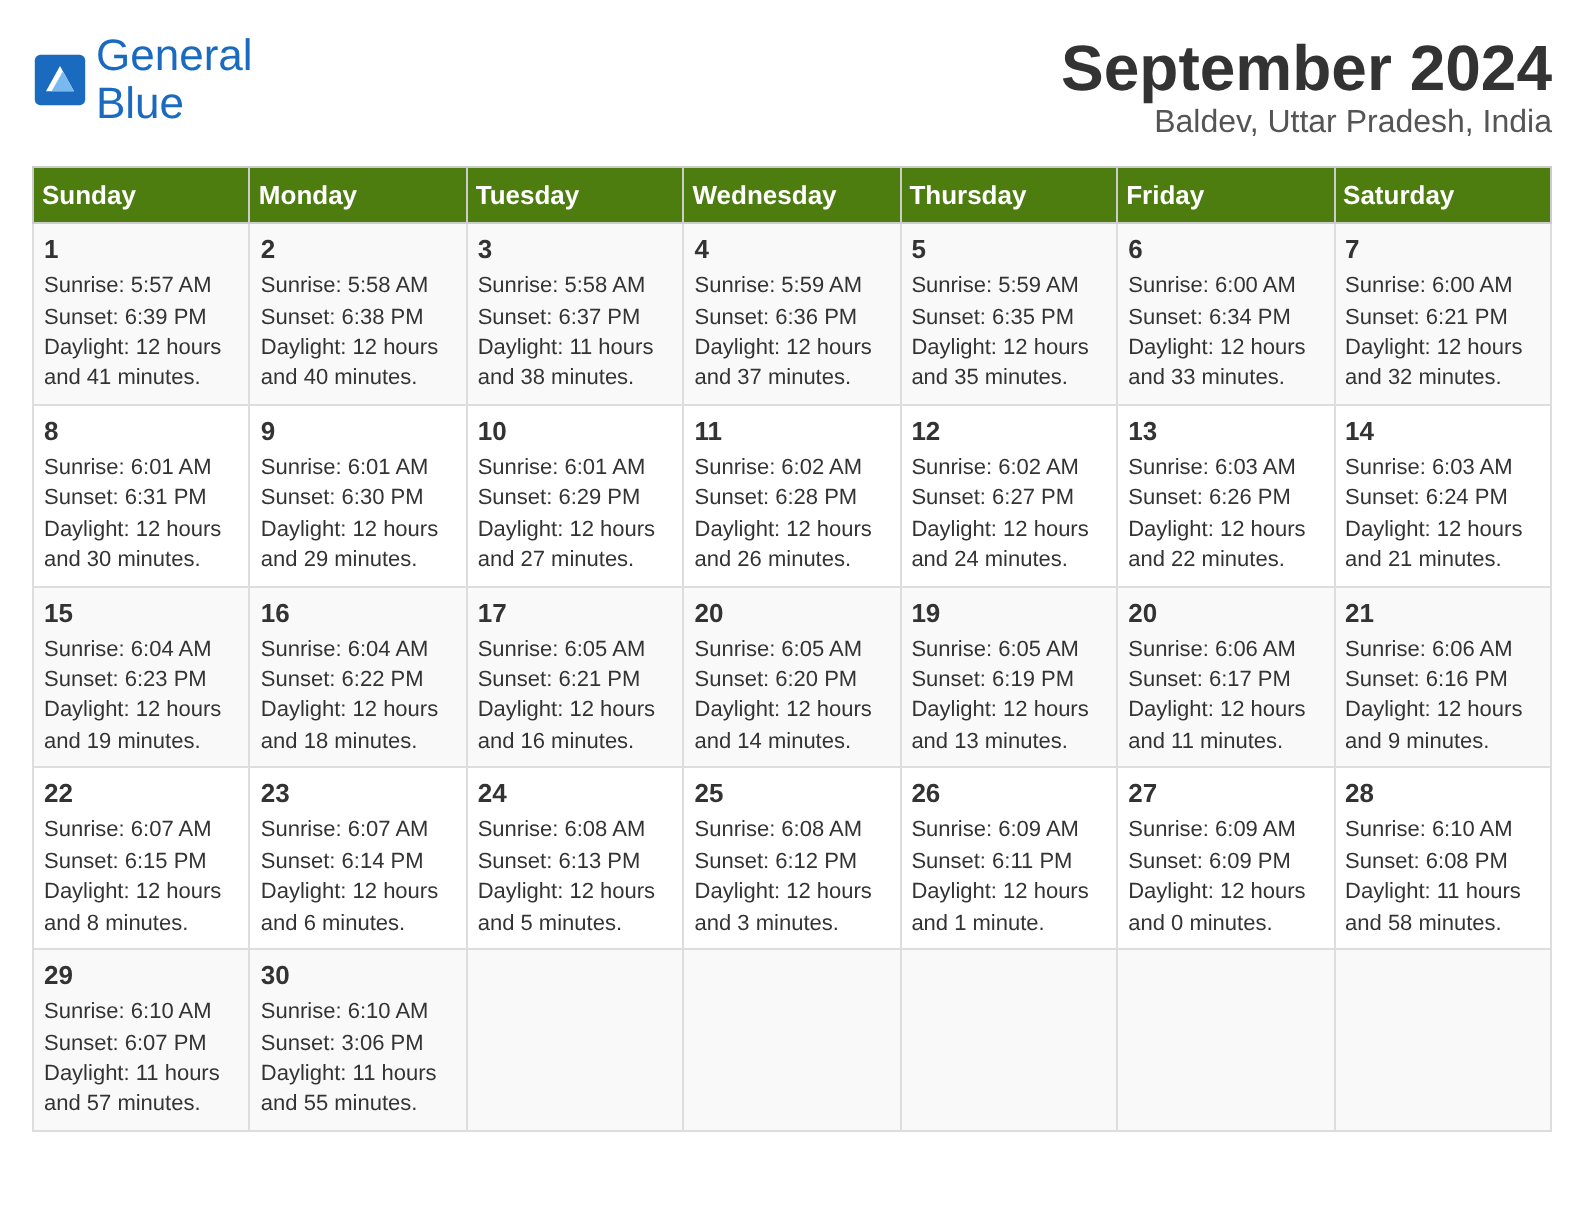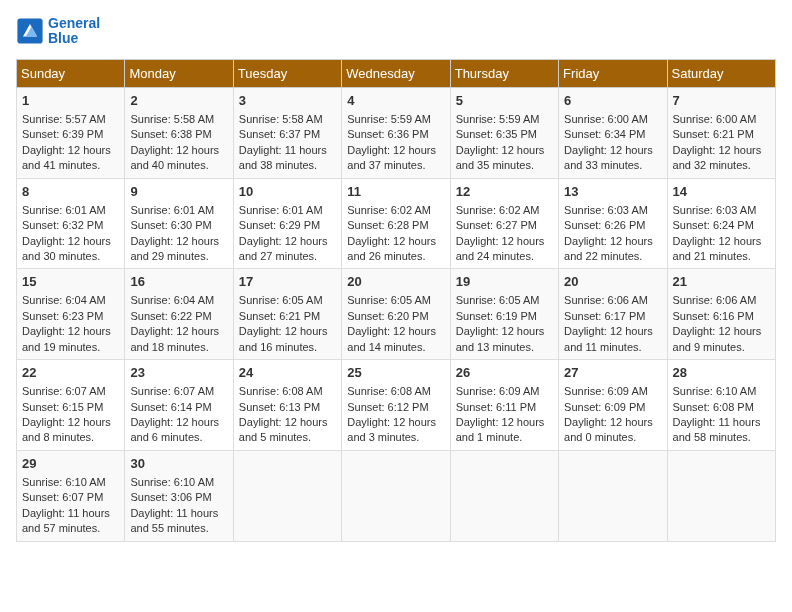--- a/index.html
+++ b/index.html
@@ -15,22 +15,22 @@
       justify-content: space-between;
       align-items: flex-start;
       margin-bottom: 12px;
     }
     .logo {
       display: flex;
       align-items: center;
       gap: 4px;
     }
     .logo-text {
-      font-size: 14px;
-      font-weight: bold;
+      font-size: 22px;
+      font-weight: normal;
       color: #333;
       line-height: 1.1;
     }
     .logo-text span {
       color: #1a6bbf;
     }
     .logo-icon {
       width: 28px;
       height: 28px;
     }
@@ -45,26 +45,26 @@
     .subtitle {
       font-size: 16px;
       color: #555;
     }
     table {
       width: 100%;
       border-collapse: collapse;
       font-size: 11px;
     }
     thead tr th {
-      background-color: #a16207;
+      background-color: #4d7c0f;
       color: #fff;
       padding: 6px 4px;
       text-align: left;
       font-size: 13px;
-      font-weight: normal;
+      font-weight: bold;
       border: 1px solid #ccc;
     }
     tbody tr td {
       border: 1px solid #ddd;
       vertical-align: top;
       padding: 4px 5px;
       height: 80px;
       width: calc(100% / 7);
       background: #fff;
       color: #333;
@@ -90,20 +90,24 @@
   <div class="logo">
     <svg class="logo-icon" viewBox="0 0 40 40">
       <rect x="2" y="2" width="36" height="36" rx="4" fill="#1a6bbf"></rect>
       <polygon points="10,28 20,10 30,28" fill="white"></polygon>
       <polygon points="22,24 30,10 38,24" fill="#7ab8f0" transform="translate(-8,4)"></polygon>
     </svg>
     <div class="logo-text">
       <div><span>General</span></div>
       <div><span>Blue</span></div>
     </div>
+  </div>
+  <div class="title-block">
+    <div class="month-title">September 2024</div>
+    <div class="subtitle">Baldev, Uttar Pradesh, India</div>
   </div>
 </div>
 
 <table>
   <thead>
     <tr>
       <th>Sunday</th>
       <th>Monday</th>
       <th>Tuesday</th>
       <th>Wednesday</th>
@@ -139,21 +143,21 @@
         <span>Sunset: 6:34 PM</span><br>
         <span>Daylight: 12 hours and 33 minutes.</span></td>
         <td><span class="day-num">7</span>
         <span>Sunrise: 6:00 AM</span><br>
         <span>Sunset: 6:21 PM</span><br>
         <span>Daylight: 12 hours and 32 minutes.</span></td>
       </tr>
       <tr>
         <td><span class="day-num">8</span>
         <span>Sunrise: 6:01 AM</span><br>
-        <span>Sunset: 6:32 PM</span><br>
+        <span>Sunset: 6:31 PM</span><br>
         <span>Daylight: 12 hours and 30 minutes.</span></td>
         <td><span class="day-num">9</span>
         <span>Sunrise: 6:01 AM</span><br>
         <span>Sunset: 6:30 PM</span><br>
         <span>Daylight: 12 hours and 29 minutes.</span></td>
         <td><span class="day-num">10</span>
         <span>Sunrise: 6:01 AM</span><br>
         <span>Sunset: 6:29 PM</span><br>
         <span>Daylight: 12 hours and 27 minutes.</span></td>
         <td><span class="day-num">11</span>

